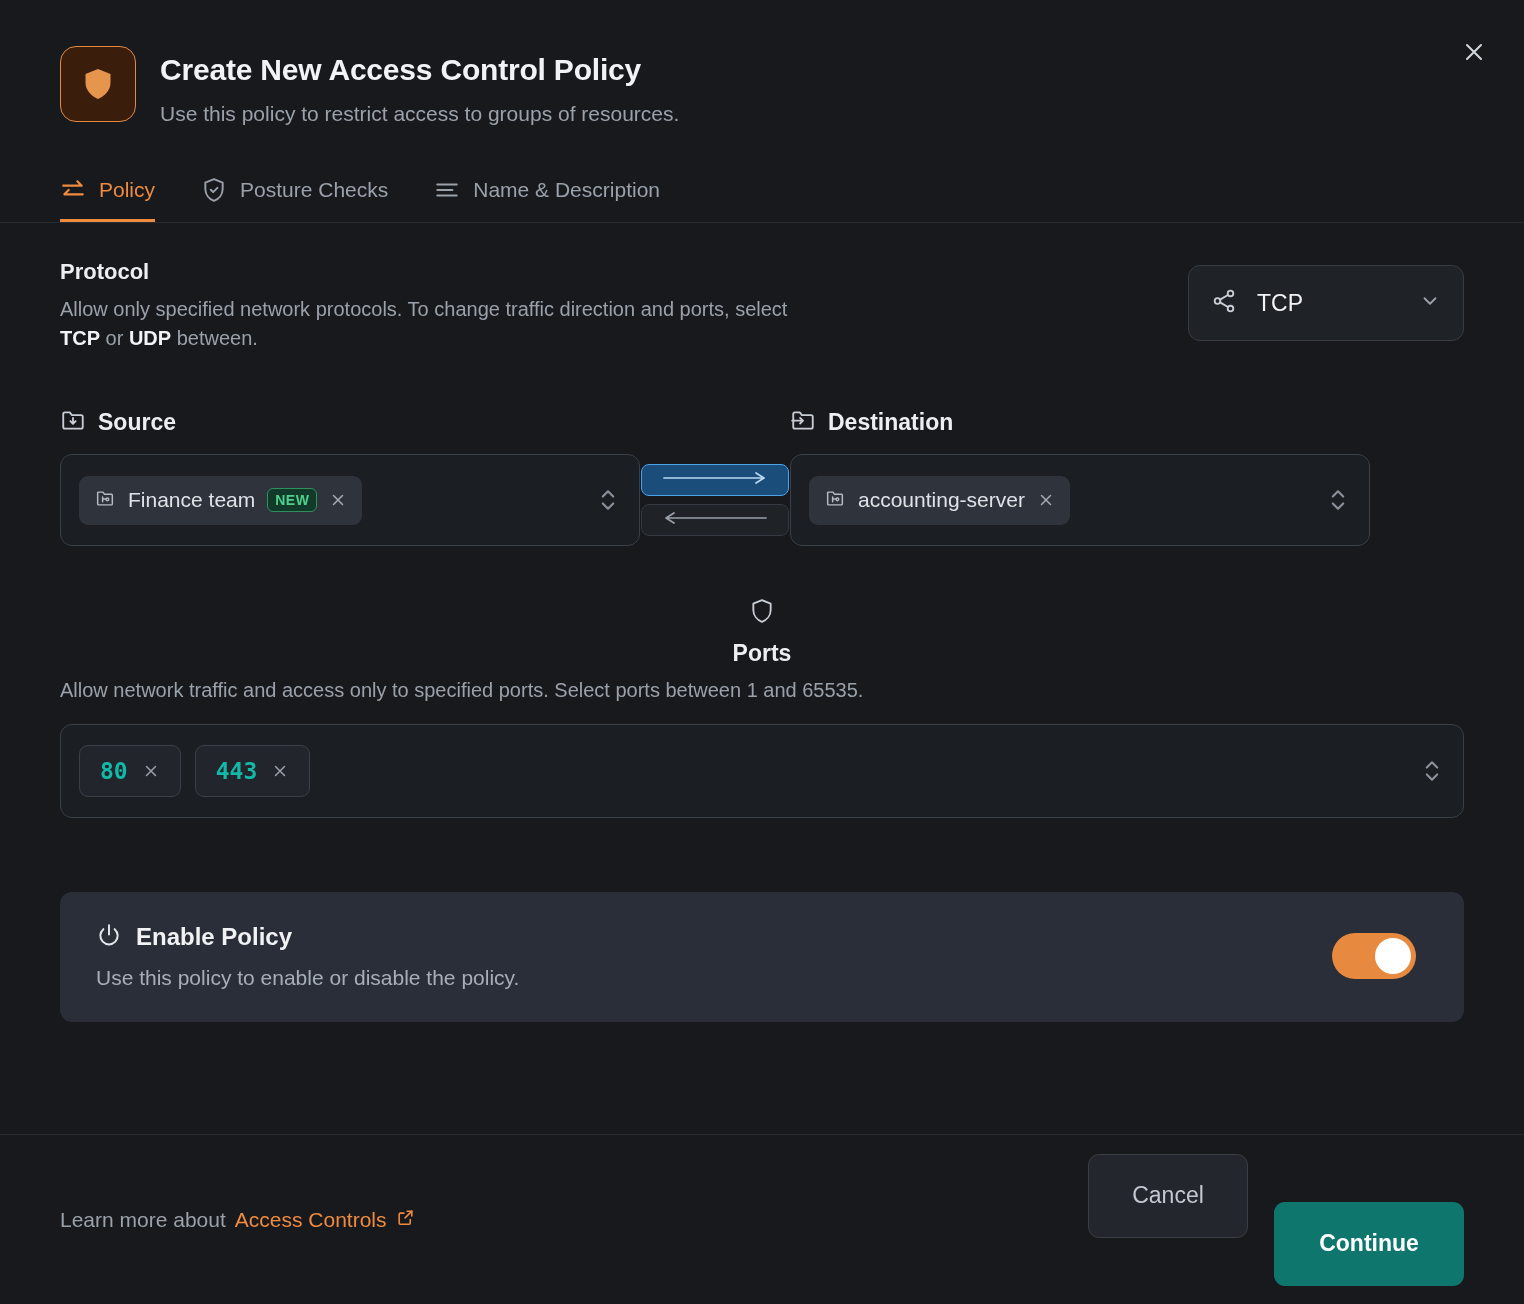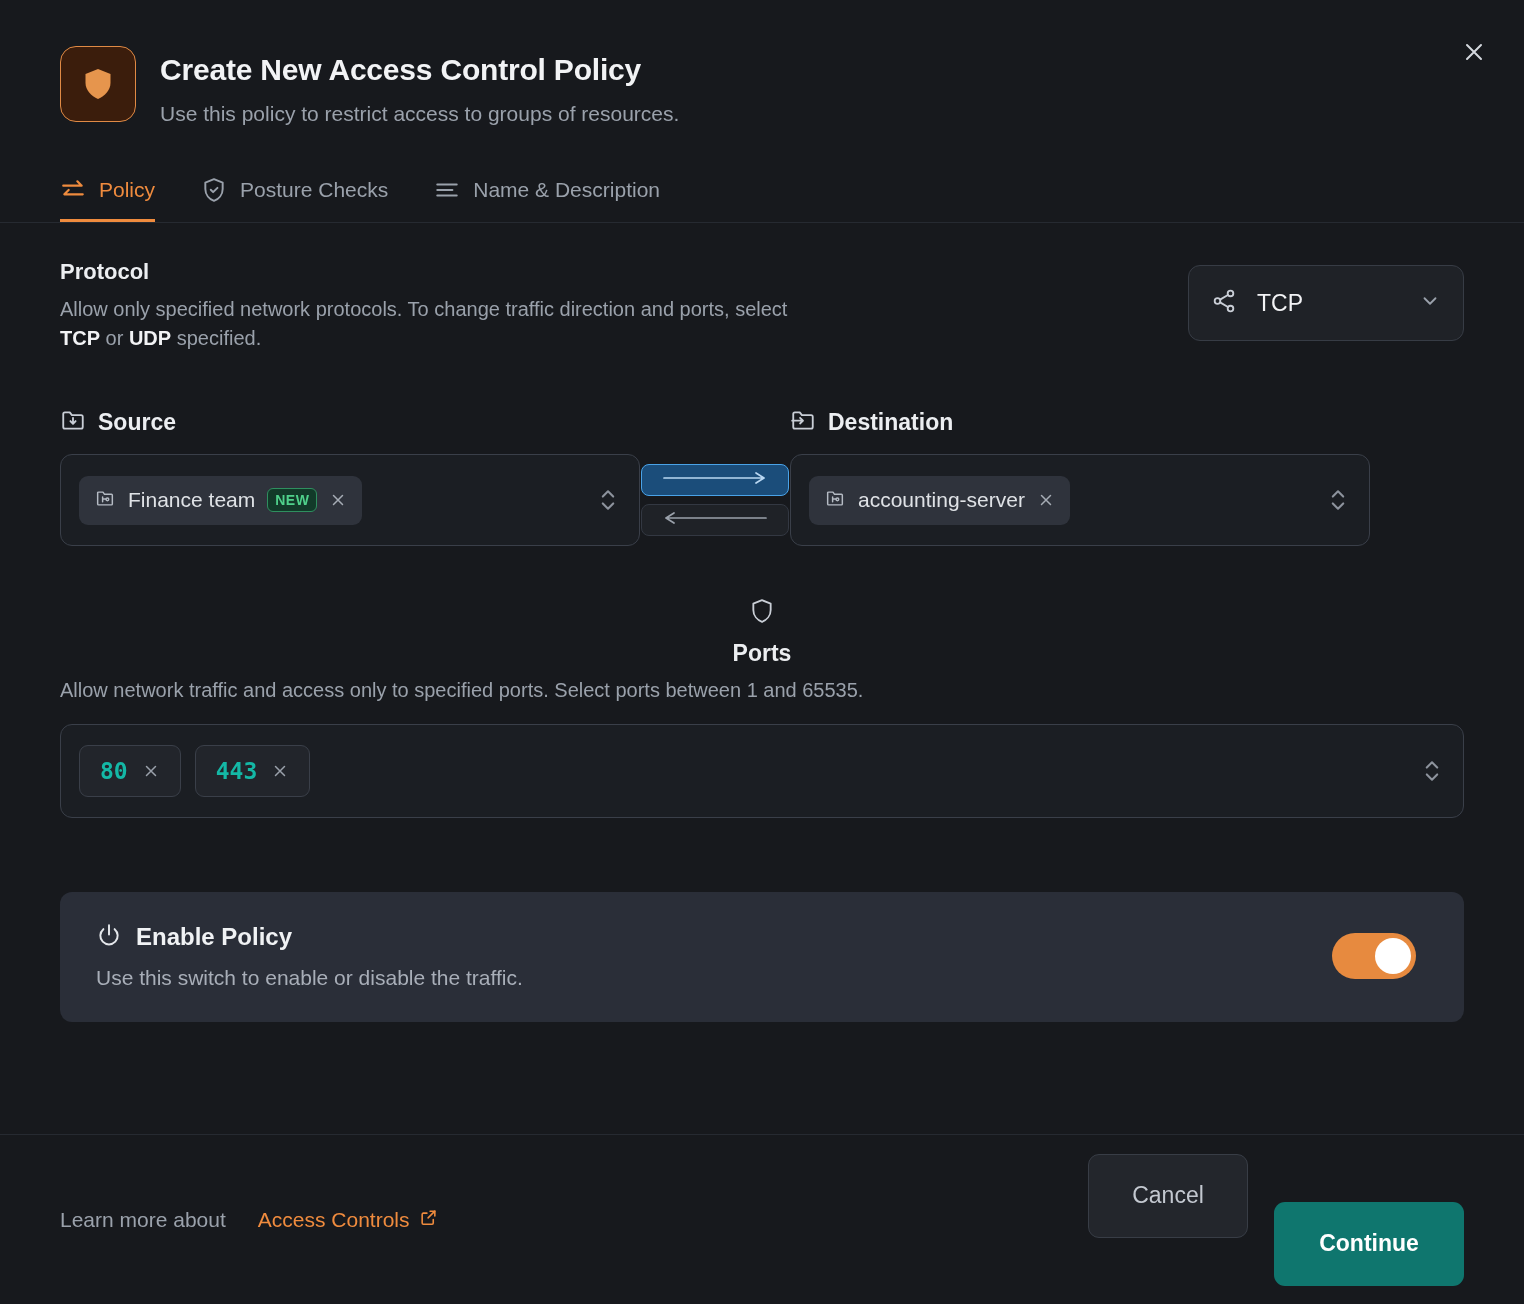--- a/index.html
+++ b/index.html
@@ -260,21 +260,20 @@
     align-items: center;
     justify-content: space-between;
   }
   .learn { font-size: 21px; color: #9aa1ab; display: flex; align-items: baseline; gap: 9px;}
   .learn a {
     color: #ef8b3e;
     text-decoration: none;
     cursor: pointer;
     display: inline-flex;
     gap: 9px;
-    margin-left: 23px;
   }
   .btns { display: flex; gap: 26px; }
   .btn {
     height: 84px;
     border-radius: 11px;
     font-size: 23px;
     display: flex; align-items: center; justify-content: center;
     cursor: pointer;
     padding: 0 36px;
   }
@@ -341,21 +340,21 @@
       </span>
       <span>Name &amp; Description</span>
     </div>
   </div>
 
   <div class="body">
 
     <div class="section-row">
       <div>
         <div class="sec-title">Protocol</div>
-        <div class="sec-desc"><span>Allow only specified network protocols. To change traffic direction and ports, select </span><b>TCP</b><span> or </span><b>UDP</b><span> specified.</span></div>
+        <div class="sec-desc"><span>Allow only specified network protocols. To change traffic direction and ports, select </span><b>TCP</b><span> or </span><b>UDP</b><span> between.</span></div>
       </div>
       <div class="protocol-select">
         <span>
           <svg width="26" height="26" viewBox="0 0 24 24" fill="none" stroke="#c9ced6" stroke-width="1.7" stroke-linecap="round">
             <circle cx="18" cy="5" r="2.6"></circle>
             <circle cx="6" cy="12" r="2.6"></circle>
             <circle cx="18" cy="19" r="2.6"></circle>
             <path d="M8.4 10.7 L15.6 6.4 M8.4 13.3 L15.6 17.6"></path>
           </svg>
         </span>
@@ -505,21 +504,21 @@
       <div>
         <div class="enable-head">
           <span>
             <svg width="26" height="26" viewBox="0 0 24 24" fill="none" stroke="#e4e7eb" stroke-width="1.8" stroke-linecap="round" stroke-linejoin="round">
               <path d="M12 3 V11.5"></path>
               <path d="M6.8 6.6 A8 8 0 1 0 17.2 6.6"></path>
             </svg>
           </span>
           <span class="enable-title">Enable Policy</span>
         </div>
-        <div class="enable-desc">Use this switch to enable or disable the traffic.</div>
+        <div class="enable-desc">Use this policy to enable or disable the policy.</div>
       </div>
       <div class="toggle">
         <div class="knob"></div>
       </div>
     </div>
 
   </div>
 
   <div class="footer">
     <div class="learn">

